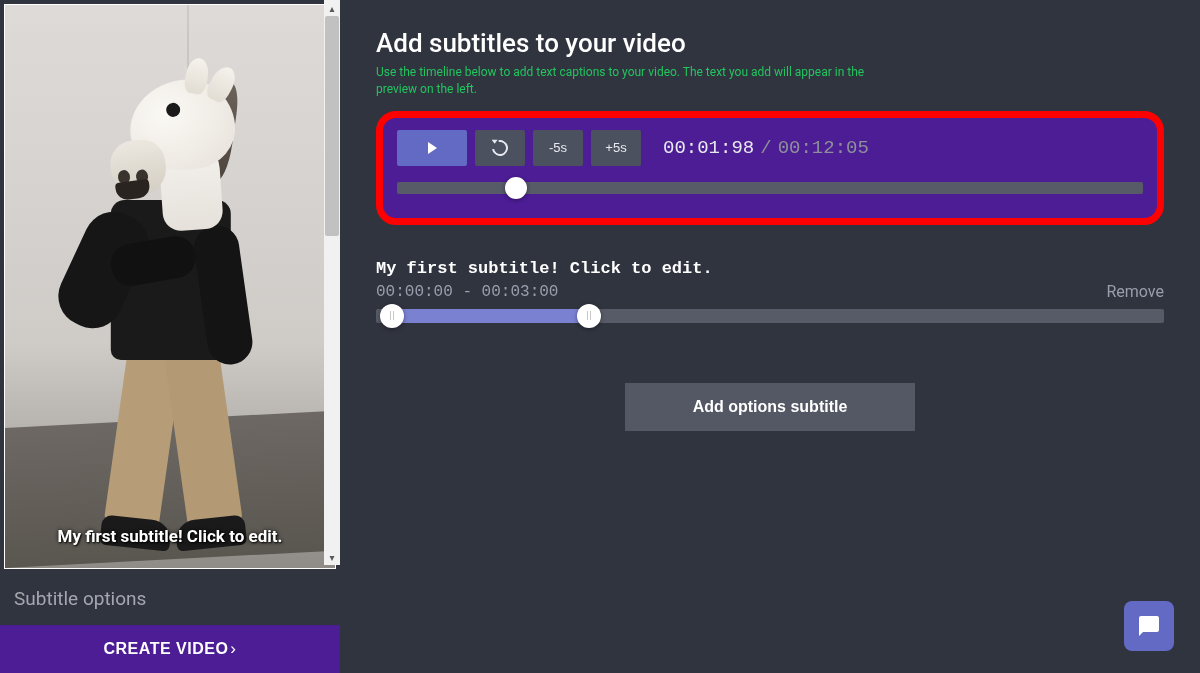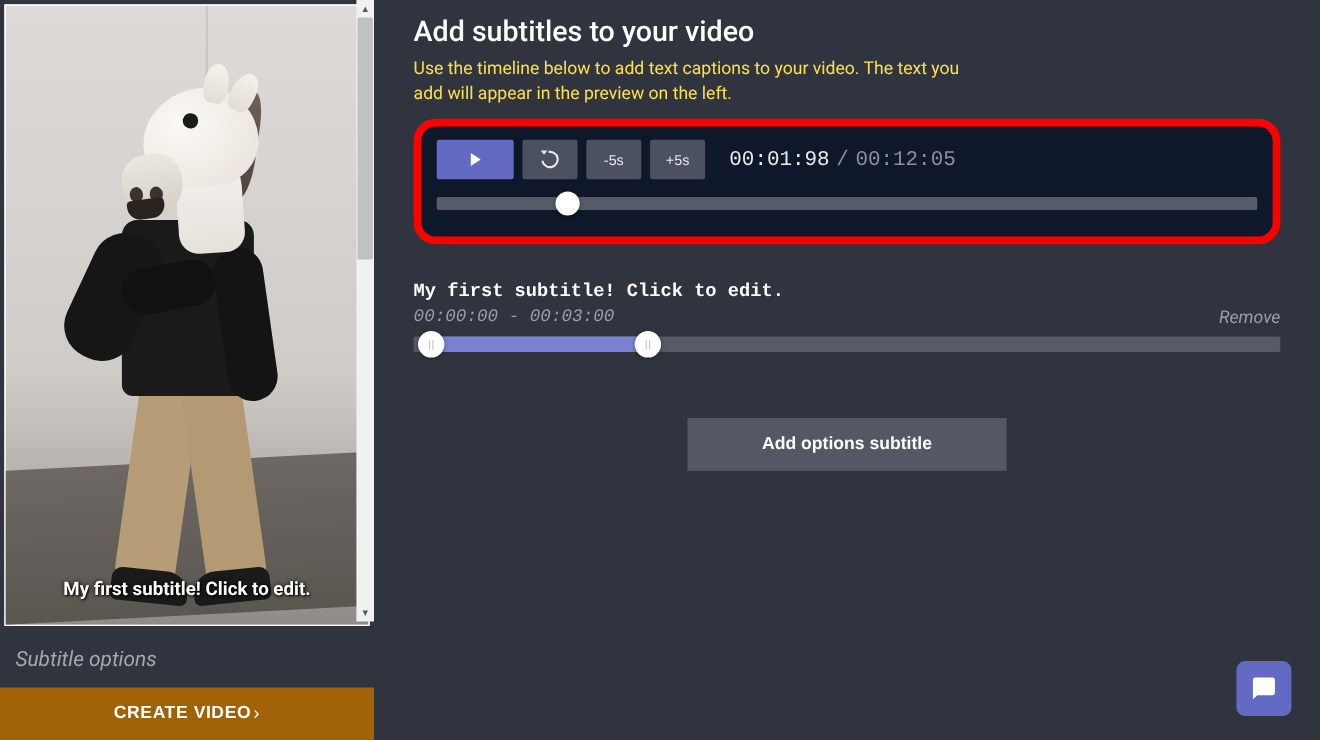--- a/index.html
+++ b/index.html
@@ -227,64 +227,63 @@
     background: #c1c1c1;
     border-radius: 2px;
     flex: 0 0 auto;
     height: 220px;
   }
   .scroll-track { flex: 1; }
   .subtitle-options-hdr {
     color: #a5a7ae;
     font-size: 19px;
     padding: 18px 10px 8px 10px;
-    font-style: italic;
   }
   .create-btn {
     width: 100%;
     height: 48px;
-    background: #a16207;
+    background: #4c1d95;
     color: #fff;
     font-weight: 700;
     font-size: 16px;
     letter-spacing: 0.5px;
     border: none;
     display: flex;
     align-items: center;
     justify-content: center;
     gap: 2px;
     cursor: pointer;
   }
   .create-btn .chev {
     font-size: 17px;
     font-weight: normal;
   }
   .main-panel {
     flex: 1;
-    padding: 14px 36px 20px 36px;
+    padding: 28px 36px 20px 36px;
     position: relative;
   }
   .title {
     font-size: 26px;
     font-weight: 500;
     color: #fff;
   }
   .subtitle-desc {
-    color: #fde047;
-    font-size: 16px;
+    color: #22c55e;
+    font-size: 12px;
     margin-top: 6px;
     line-height: 1.45;
     max-width: 520px;
   }
   .highlight-box {
     margin-top: 12px;
     border: 7px solid #ff0000;
     border-radius: 20px;
     padding: 12px 14px 24px 14px;
-    background: #0f172a;
+    background: #4c1d95;
   }
   .controls-row {
     display: flex;
     align-items: center;
     gap: 8px;
   }
   .ctrl-btn {
     height: 36px;
     border: none;
     display: flex;
@@ -341,24 +340,23 @@
     margin-top: 34px;
   }
   .st-text {
     font-family: "Courier New", monospace;
     font-size: 17px;
     font-weight: 700;
     color: #fff;
   }
   .st-row2 {
     display: flex;
-    align-items: flex-start;
+    align-items: flex-end;
     justify-content: space-between;
     margin-top: 4px;
-    font-style: italic;
   }
   .st-range {
     font-family: "Courier New", monospace;
     font-size: 16px;
     color: #9a9dac;
   }
   .remove-link {
     color: #9a9dac;
     font-size: 16px;
     cursor: pointer;

